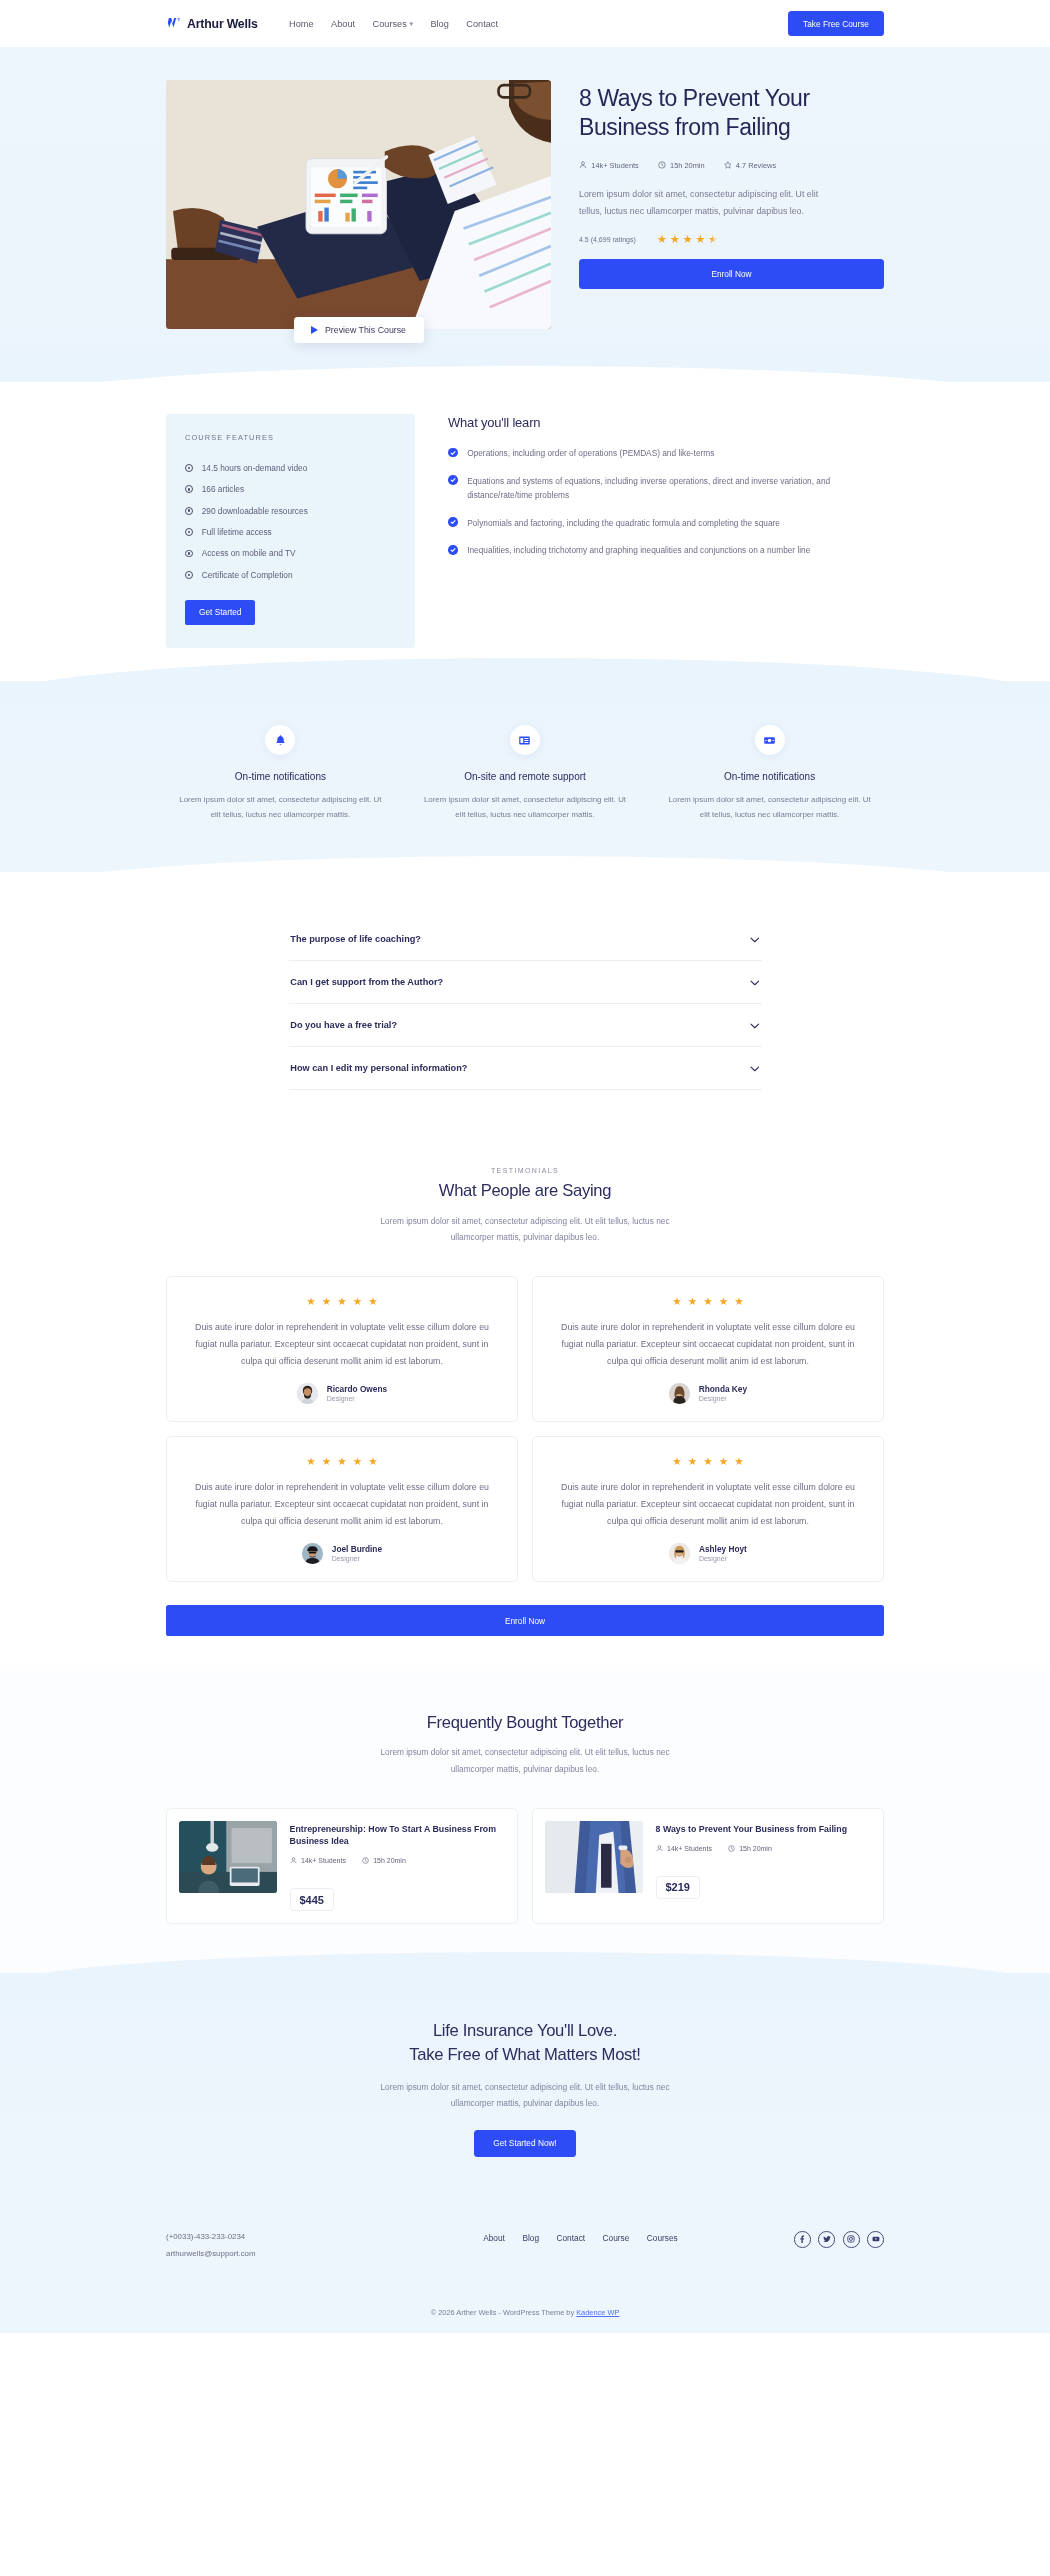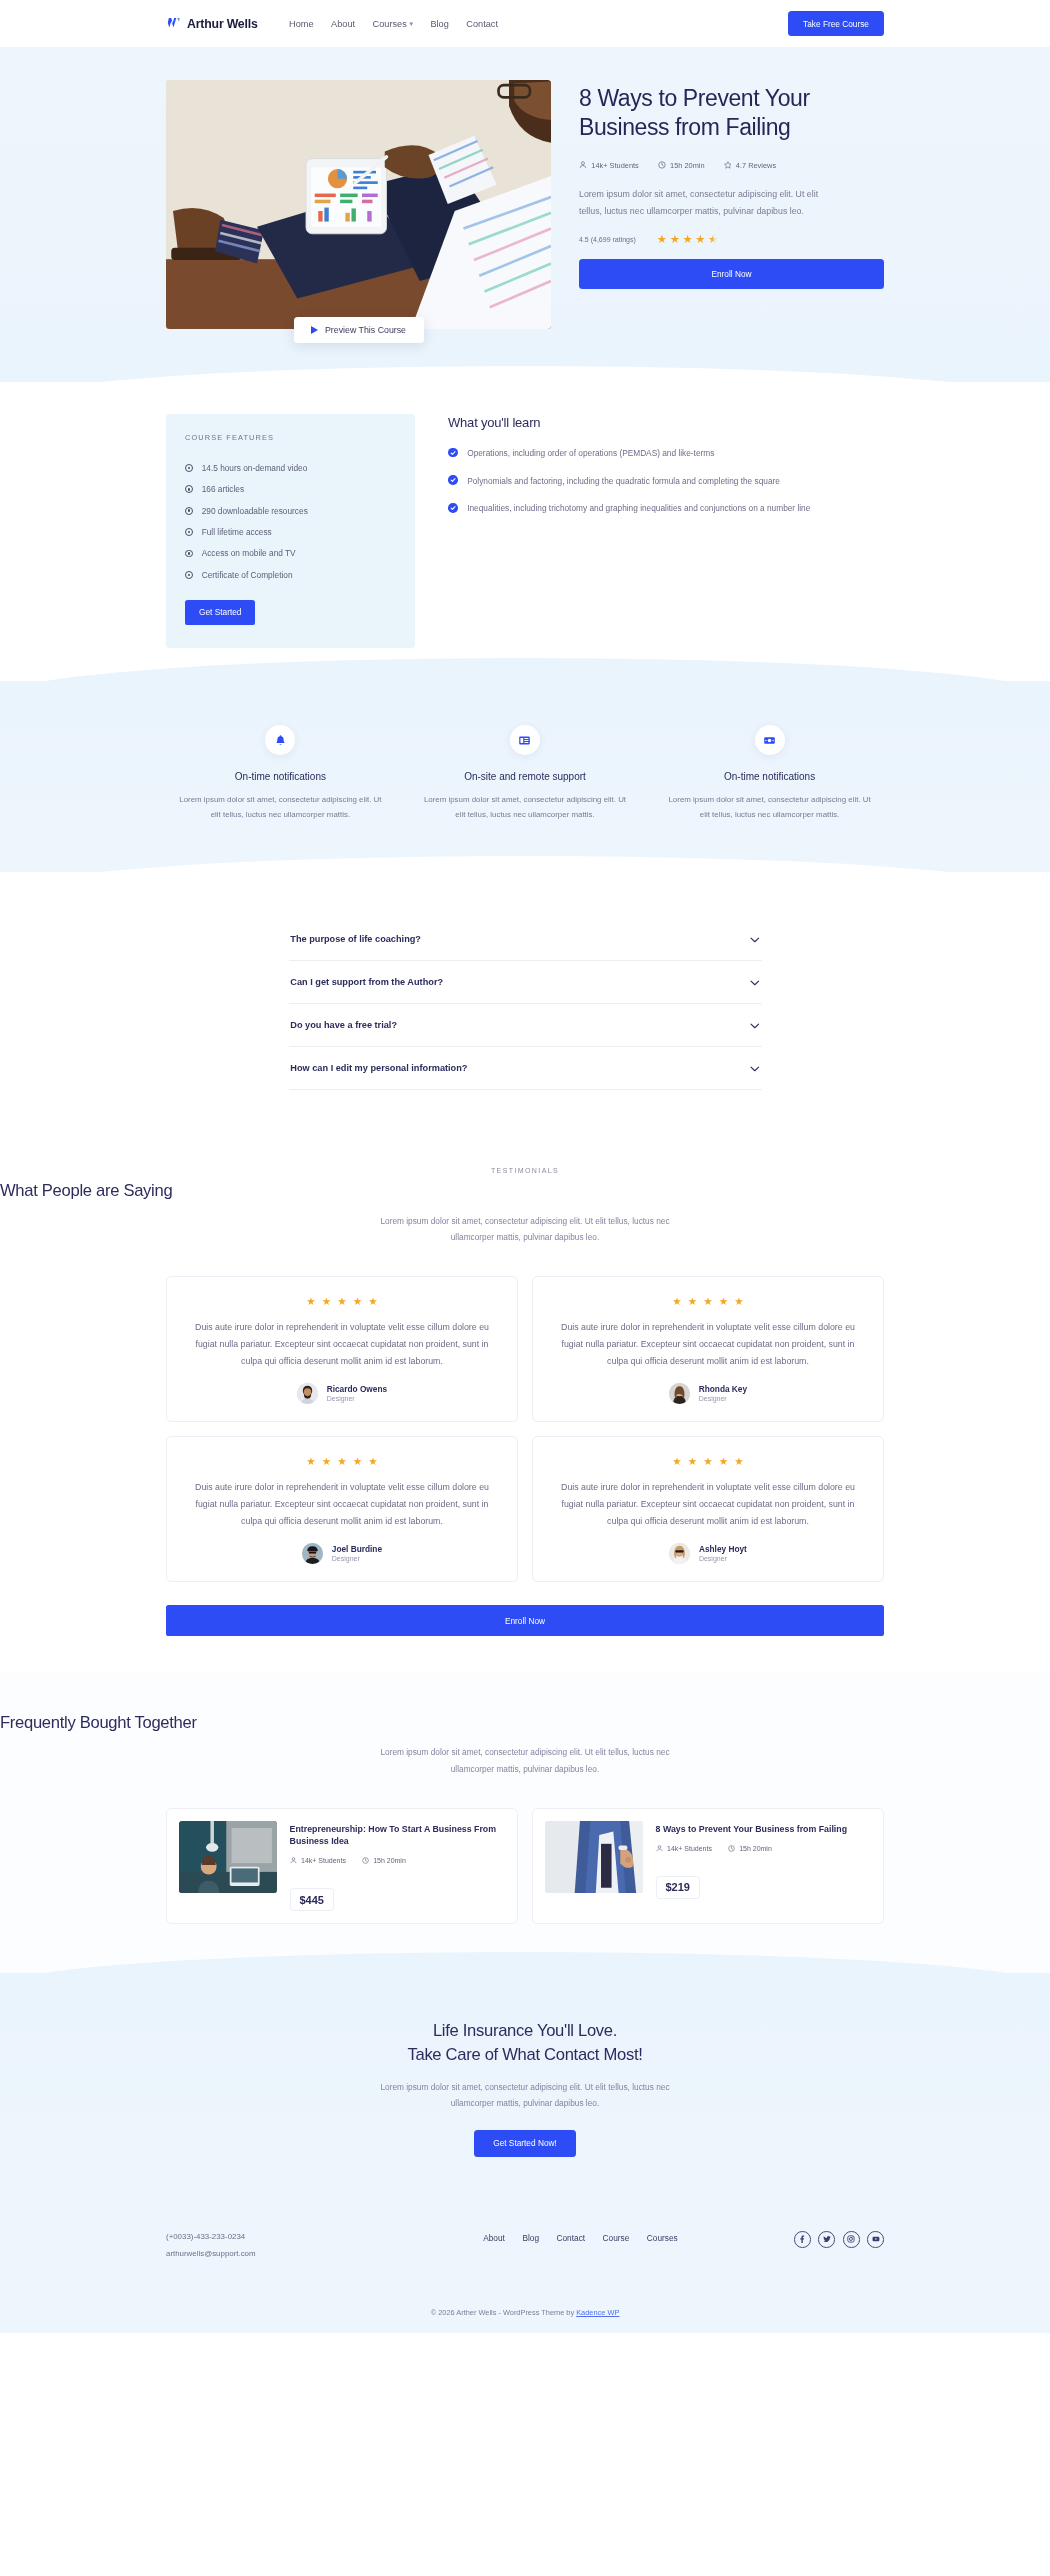--- a/index.html
+++ b/index.html
@@ -171,21 +171,21 @@
   .faq-q { font-size: 9.2px; font-weight: 700; color: #2b2b5c; }
   .chev { display:block; }
 
   
   .testi-sec { background:#fff; padding: 26px 0 35px; }
   .kicker {
     text-align:center; font-size: 7px; letter-spacing: 1.4px; color: #8b8ba2;
     text-transform: uppercase; margin-bottom: 7.9px;
   }
   .sec-title {
-    text-align:left; font-size: 16.6px; font-weight: 400; color: #2c2c5e; letter-spacing:-0.3px;
+    text-align:center; font-size: 16.6px; font-weight: 400; color: #2c2c5e; letter-spacing:-0.3px;
   }
   .sec-sub {
     text-align:center; font-size: 8.3px; line-height: 2; color: #8284a0;
     margin: 11.4px auto 0; max-width: 333px;
   }
   .testi-grid {
     width: 718px; margin: 30px auto 0;
     display: grid; grid-template-columns: 1fr 1fr; gap: 14px;
   }
   .testi-card {
@@ -476,20 +476,28 @@
     <div class="learn-body">
       <h2 class="learn-title">What you'll learn</h2>
       <ul class="learn-list">
         <li>
           <span class="check-badge">
               <svg width="6.1" height="6.1" viewBox="0 0 10 10">
                 <path d="M1.8 5.2 L4 7.3 L8.2 2.7" fill="none" stroke="#fff" stroke-width="1.7" stroke-linecap="round" stroke-linejoin="round"></path>
               </svg>
             </span>
           <span>Operations, including order of operations (PEMDAS) and like-terms</span>
+        </li>
+        <li>
+          <span class="check-badge">
+              <svg width="6.1" height="6.1" viewBox="0 0 10 10">
+                <path d="M1.8 5.2 L4 7.3 L8.2 2.7" fill="none" stroke="#fff" stroke-width="1.7" stroke-linecap="round" stroke-linejoin="round"></path>
+              </svg>
+            </span>
+          <span>Equations and systems of equations, including inverse operations, direct and inverse variation, and distance/rate/time problems</span>
         </li>
         <li>
           <span class="check-badge">
               <svg width="6.1" height="6.1" viewBox="0 0 10 10">
                 <path d="M1.8 5.2 L4 7.3 L8.2 2.7" fill="none" stroke="#fff" stroke-width="1.7" stroke-linecap="round" stroke-linejoin="round"></path>
               </svg>
             </span>
           <span>Polynomials and factoring, including the quadratic formula and completing the square</span>
         </li>
         <li>
@@ -781,21 +789,21 @@
         <span class="price-chip">$219</span>
       </div>
     </a>
 
   </div>
 </section>
 
 <section class="cta-sec">
   <h2 class="cta-title">
     <span>Life Insurance You'll Love.</span><br>
-    <span>Take Care of What Contact Most!</span>
+    <span>Take Free of What Matters Most!</span>
   </h2>
   <p class="sec-sub">Lorem ipsum dolor sit amet, consectetur adipiscing elit. Ut elit tellus, luctus nec ullamcorper mattis, pulvinar dapibus leo.</p>
   <button class="cta-btn">Get Started Now!</button>
 </section>
 
 <footer class="footer">
   <div class="footer-inner">
     <div class="foot-contact">
       <div>(+0033)-433-233-0234</div>
       <div>arthurwells@support.com</div>

